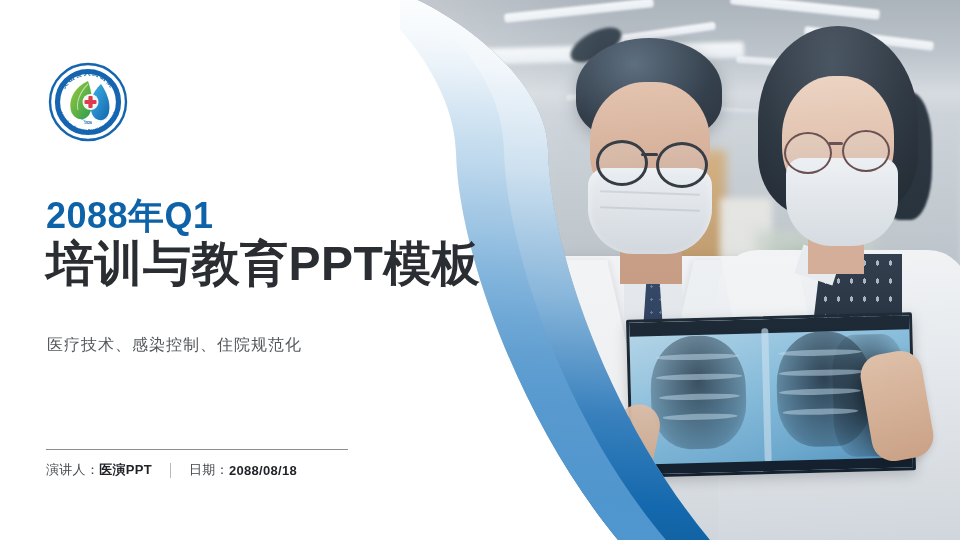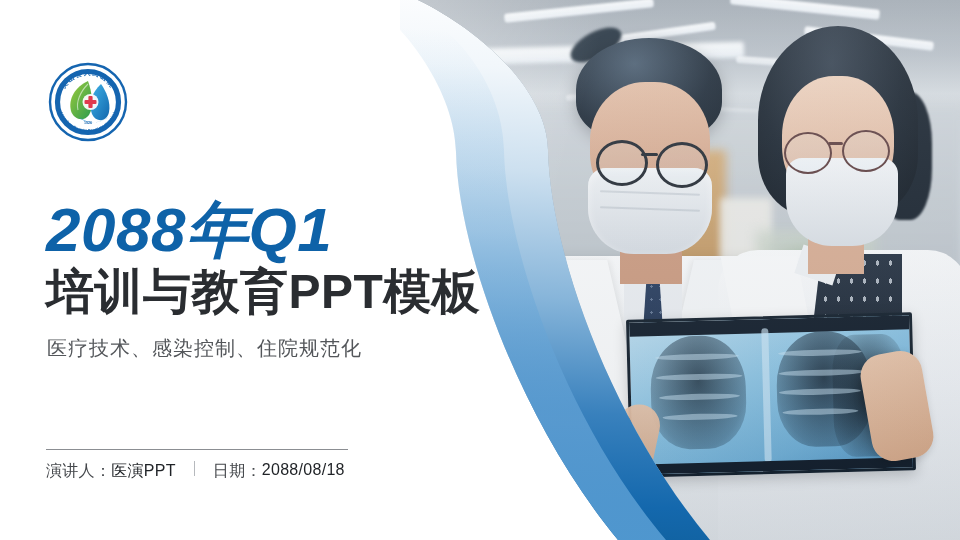--- a/index.html
+++ b/index.html
@@ -140,31 +140,31 @@
   
   .white-arc{position:absolute;left:400px;top:0;width:560px;height:540px;pointer-events:none;
      clip-path: path("M -400 0 L 8 0 C 66 28 134 90 136 152 C 138 252 198 420 298 540 L -400 540 Z");
      background:#ffffff;}
 
   
   .logo{position:absolute;left:48px;top:62px;width:80px;height:80px;}
   .logo svg{display:block;}
 
   .title{position:absolute;left:46px;top:196px;width:420px;}
-  .t-line1{font-size:62px;font-weight:700;letter-spacing:.5px;line-height:1.1;color:#0e62a8;white-space:nowrap;font-style:italic;}
+  .t-line1{font-size:36px;font-weight:700;letter-spacing:.5px;line-height:1.1;color:#0e62a8;white-space:nowrap;}
   .t-line2{font-size:48px;font-weight:700;letter-spacing:.5px;line-height:1.18;color:#2a2d31;white-space:nowrap;}
 
-  .subtitle{position:absolute;left:47px;top:335px;font-size:20px;color:#53565a;letter-spacing:1px;}
+  .subtitle{position:absolute;left:47px;top:335px;font-size:16px;color:#53565a;letter-spacing:1px;}
 
   .rule{position:absolute;left:46px;top:449px;width:302px;height:1px;background:#8b8e92;}
 
-  .meta{position:absolute;left:46px;top:461px;display:flex;
-        font-size:16px;color:#3c3f43;letter-spacing:.3px;white-space:nowrap;}
+  .meta{position:absolute;left:46px;top:461px;display:flex;align-items:center;
+        font-size:13px;color:#3c3f43;letter-spacing:.3px;white-space:nowrap;}
   .meta .lbl{color:#45484c;}
-  .meta .val{font-weight:400;color:#1f2226;}
+  .meta .val{font-weight:700;color:#1f2226;}
   .meta .sep{display:inline-block;width:1px;height:15px;background:#b6b9bd;margin:0 18px;}
 
   .site{position:absolute;left:46px;top:505px;font-size:14px;color:#9a9da1;letter-spacing:.4px;}
 </style>
 </head>
 <body>
 
 <div class="slide">
 
   <div class="photo-wrap">

